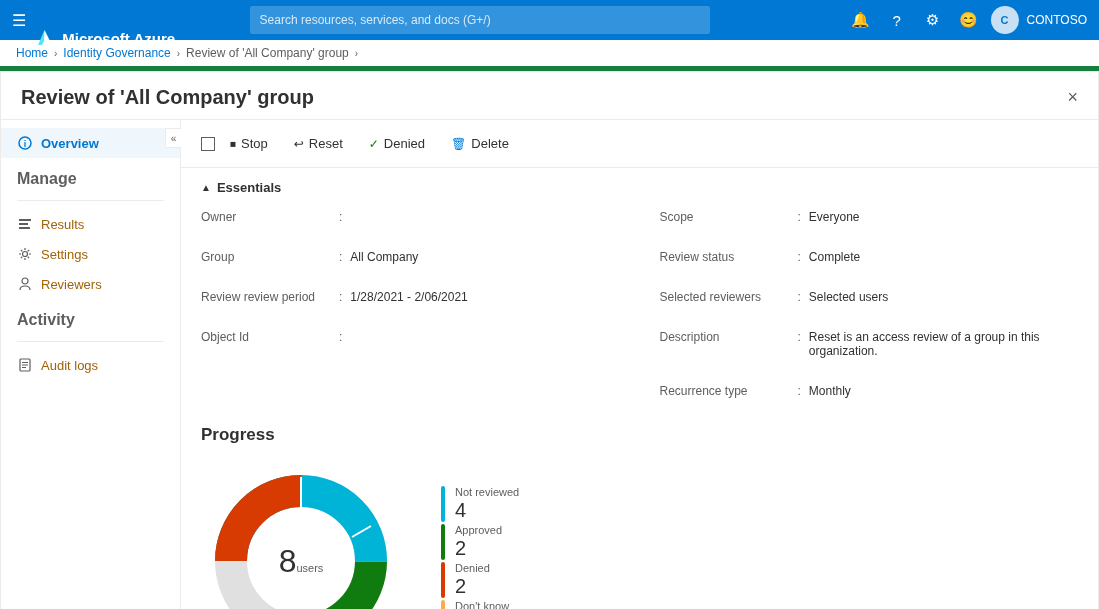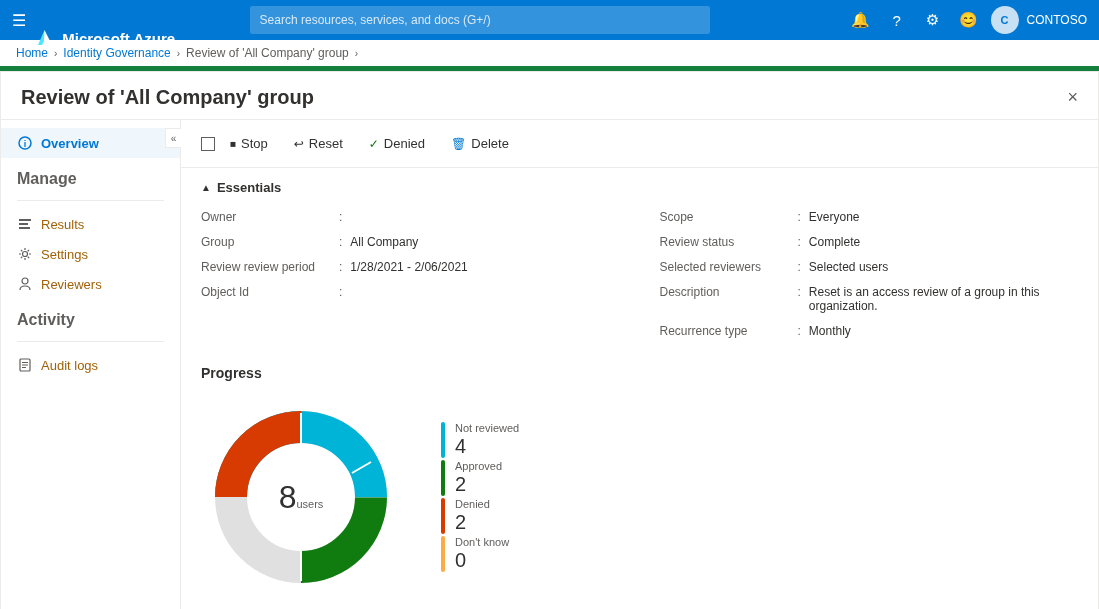--- a/index.html
+++ b/index.html
@@ -127,29 +127,29 @@
       gap: 6px;
       font-size: 13px;
       font-weight: 600;
       color: #323130;
       margin-bottom: 12px;
       cursor: pointer;
     }
     .essentials-chevron { font-size: 10px; }
 
     .essentials-grid { display: grid; grid-template-columns: 1fr 1fr; gap: 0 40px; }
-    .essentials-left, .essentials-right { display: flex; flex-direction: column; gap: 5px; }
+    .essentials-left, .essentials-right { display: flex; flex-direction: column; gap: 20px; }
     .essentials-row { display: flex; align-items: baseline; gap: 8px; padding: 3px 0; font-size: 12px; }
     .essentials-label { color: #605e5c; min-width: 130px; flex-shrink: 0; }
     .essentials-colon { color: #605e5c; flex-shrink: 0; }
     .essentials-value { color: #323130; }
 
     
     .progress-section { padding: 12px 20px 20px 20px; }
-    .progress-title { font-size: 14px; font-weight: 600; color: #323130; margin-bottom: 16px; }
+    .progress-title { font-size: 17px; font-weight: 600; color: #323130; margin-bottom: 16px; }
 
     .progress-chart-area { display: flex; align-items: center; gap: 40px; }
 
     
     .donut-wrapper { position: relative; width: 200px; height: 200px; flex-shrink: 0; }
     .donut-wrapper svg { width: 200px; height: 200px; }
     .donut-center-label {
       position: absolute;
       top: 50%;
       left: 50%;

